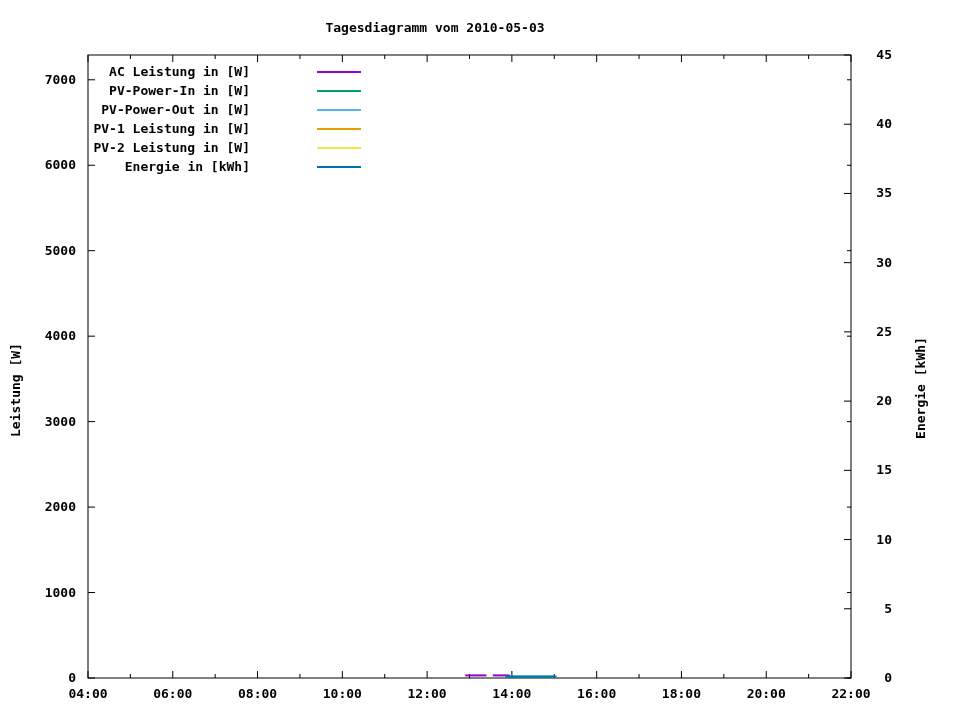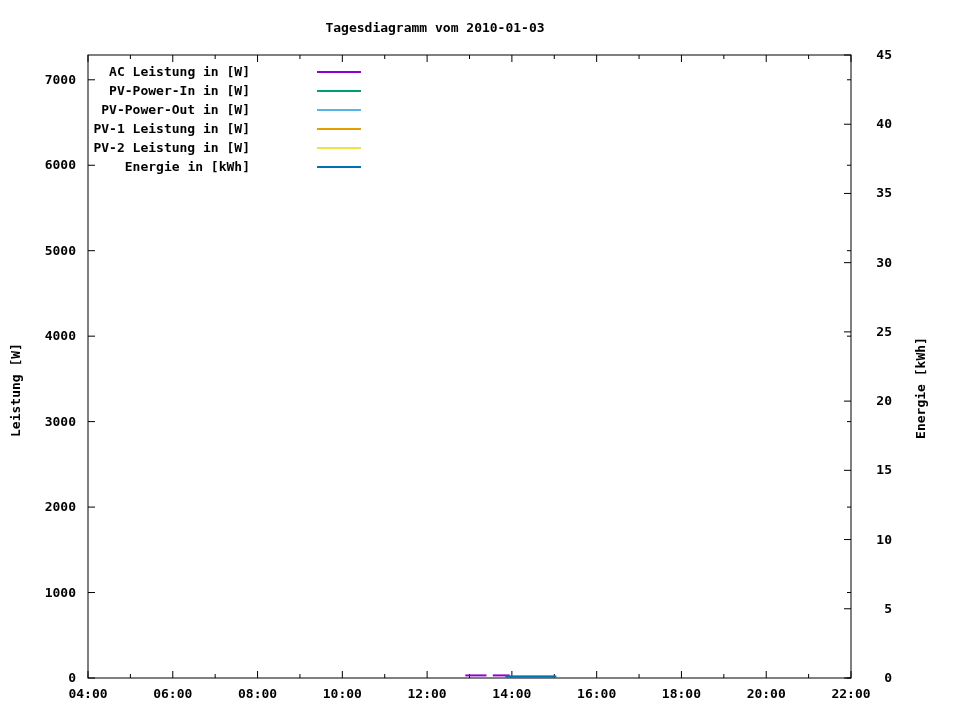--- a/index.html
+++ b/index.html
@@ -19,21 +19,21 @@
   .axis-name.right{left:811px;top:380px;transform:rotate(-90deg);}
   svg text{
     font-family:"DejaVu Sans Mono","Liberation Mono",monospace;
     font-size:13px;font-weight:bold;fill:#000;
   }
 </style>
 </head>
 <body>
 
 <div id="canvas">
-  <div class="chart-title">Tagesdiagramm vom 2010-01-03</div>
+  <div class="chart-title">Tagesdiagramm vom 2010-05-03</div>
   <div class="axis-name left">Leistung [W]</div>
   <div class="axis-name right">Energie [kWh]</div>
   <svg id="plot" width="960" height="720" viewBox="0 0 960 720">
       <rect x="88" y="55" width="763" height="623" fill="none" stroke="#000000" stroke-width="1"></rect>
       <line x1="88" y1="678" x2="88" y2="671" stroke="#000000"></line>
       <line x1="88" y1="55" x2="88" y2="62" stroke="#000000"></line>
       <text x="88" y="698" text-anchor="middle">04:00</text>
       <line x1="172.77777777777777" y1="678" x2="172.77777777777777" y2="671" stroke="#000000"></line>
       <line x1="172.77777777777777" y1="55" x2="172.77777777777777" y2="62" stroke="#000000"></line>
       <text x="172.77777777777777" y="698" text-anchor="middle">06:00</text>

